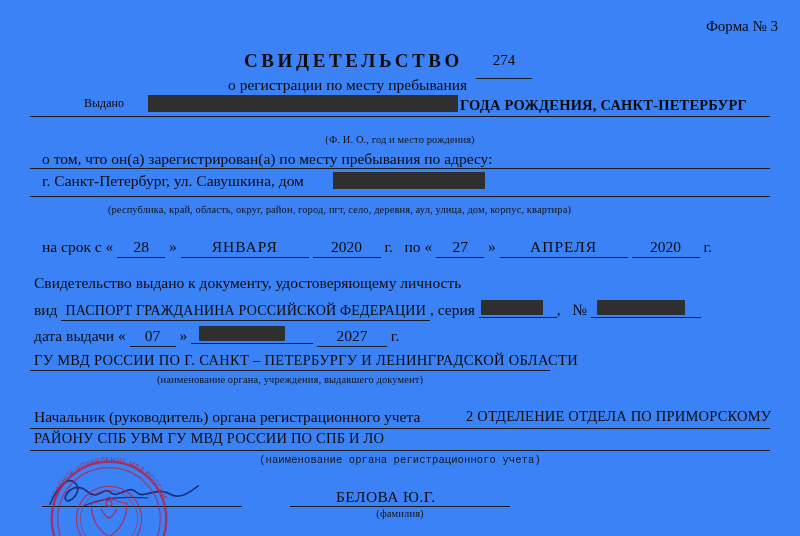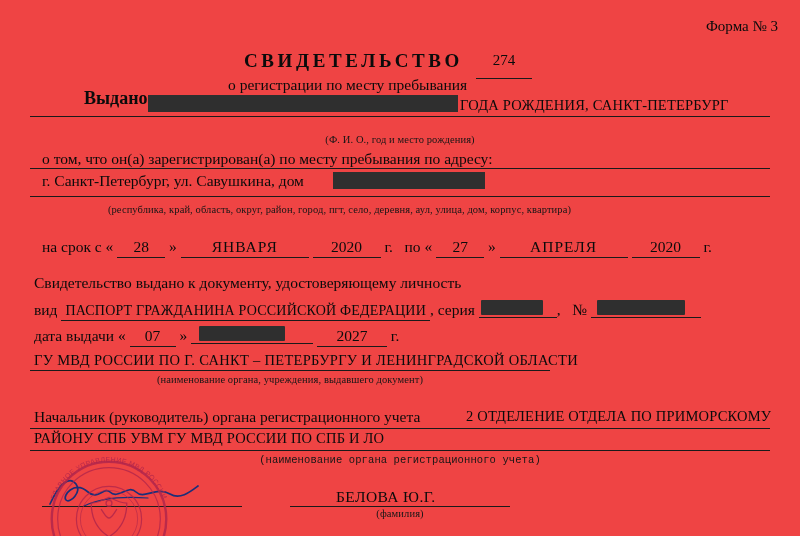--- a/index.html
+++ b/index.html
@@ -12,21 +12,21 @@
     background: #fdfdfb;
     font-family: "Liberation Serif", serif;
     color: #0b0b0b;
     overflow: hidden;
     position: relative;
   }
   .page {
     position: relative;
     width: 800px;
     height: 536px;
-    background: #ef4444;
+    background: #3b82f6;
   }
   
   .redact {
     display: inline-block;
     background: #2f2f2f;
     height: 15px;
     vertical-align: -2px;
     border-radius: 1px;
   }
   .caption {
@@ -64,24 +64,23 @@
   #doc-subtitle {
     position: absolute;
     top: 76px;
     left: 228px;
     font-size: 15.5px;
   }
 
   
   #issued-label {
     position: absolute;
-    top: 88px;
+    top: 96px;
     left: 84px;
-    font-size: 18px;
-    font-weight: bold;
+    font-size: 12px;
   }
   #issued-line {
     position: absolute;
     top: 116px;
     left: 30px;
     width: 740px;
     border-bottom: 1px solid #1a1a1a;
   }
   #issued-redact {
     position: absolute;
@@ -90,20 +89,21 @@
     width: 310px;
     height: 17px;
     background: #2f2f2f;
   }
   #issued-text {
     position: absolute;
     top: 97px;
     left: 460px;
     font-size: 14.5px;
     letter-spacing: 0.2px;
+    font-weight: bold;
   }
   #fio-caption {
     position: absolute;
     top: 134px;
     left: 0;
     width: 800px;
   }
 
   
   #regline1 {

